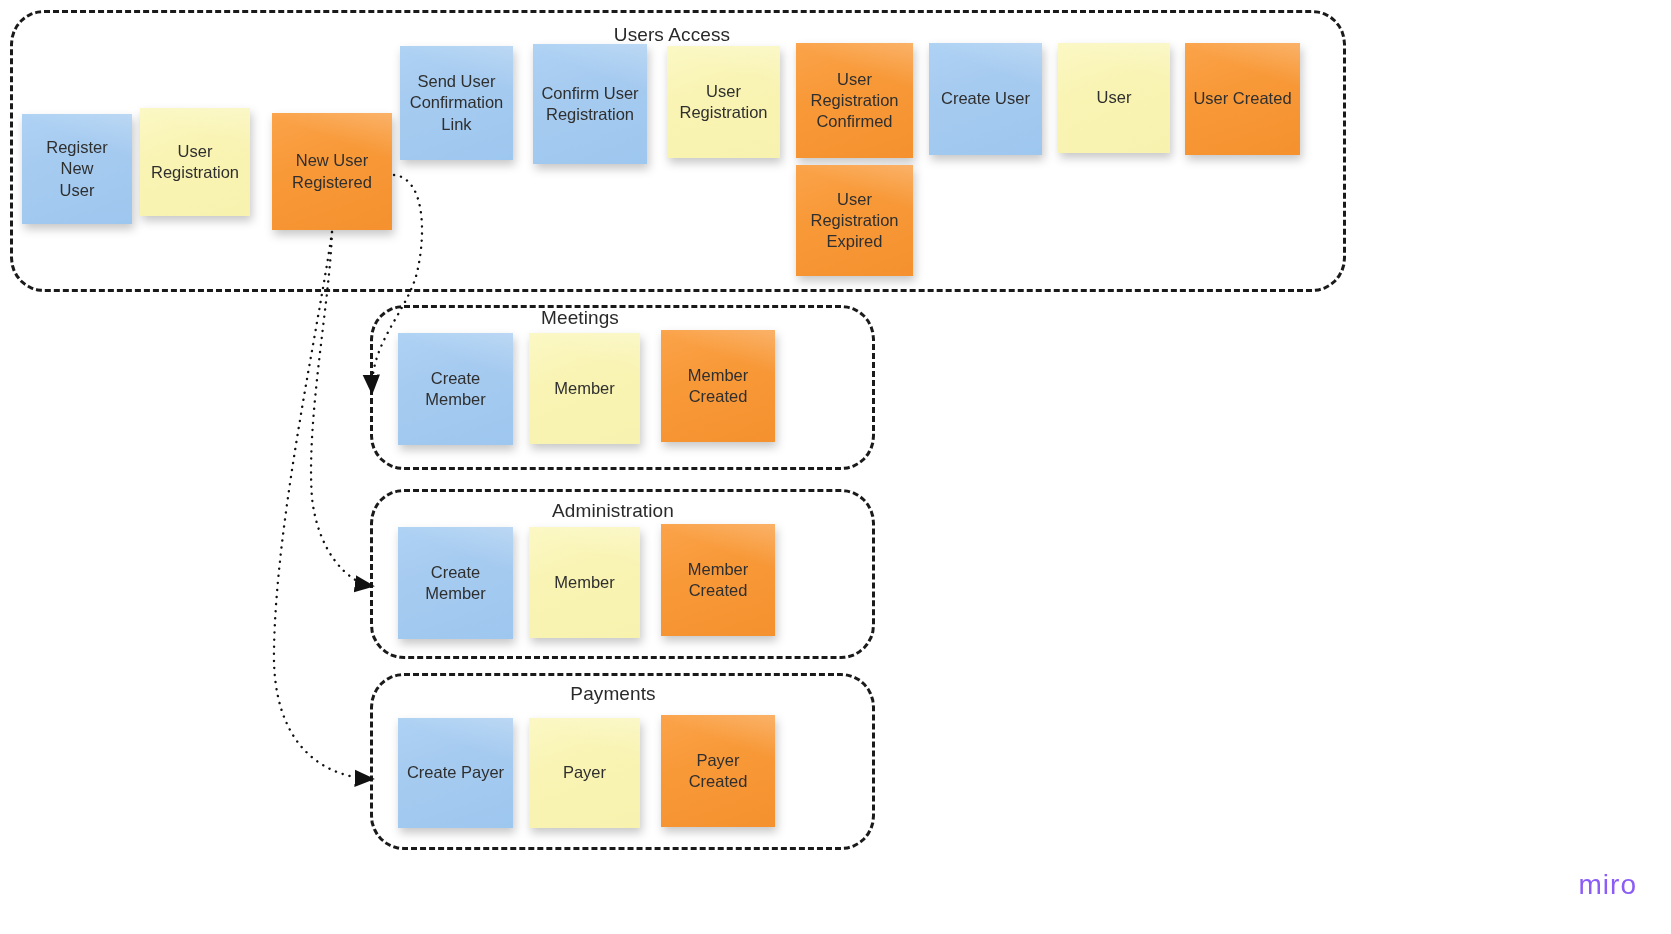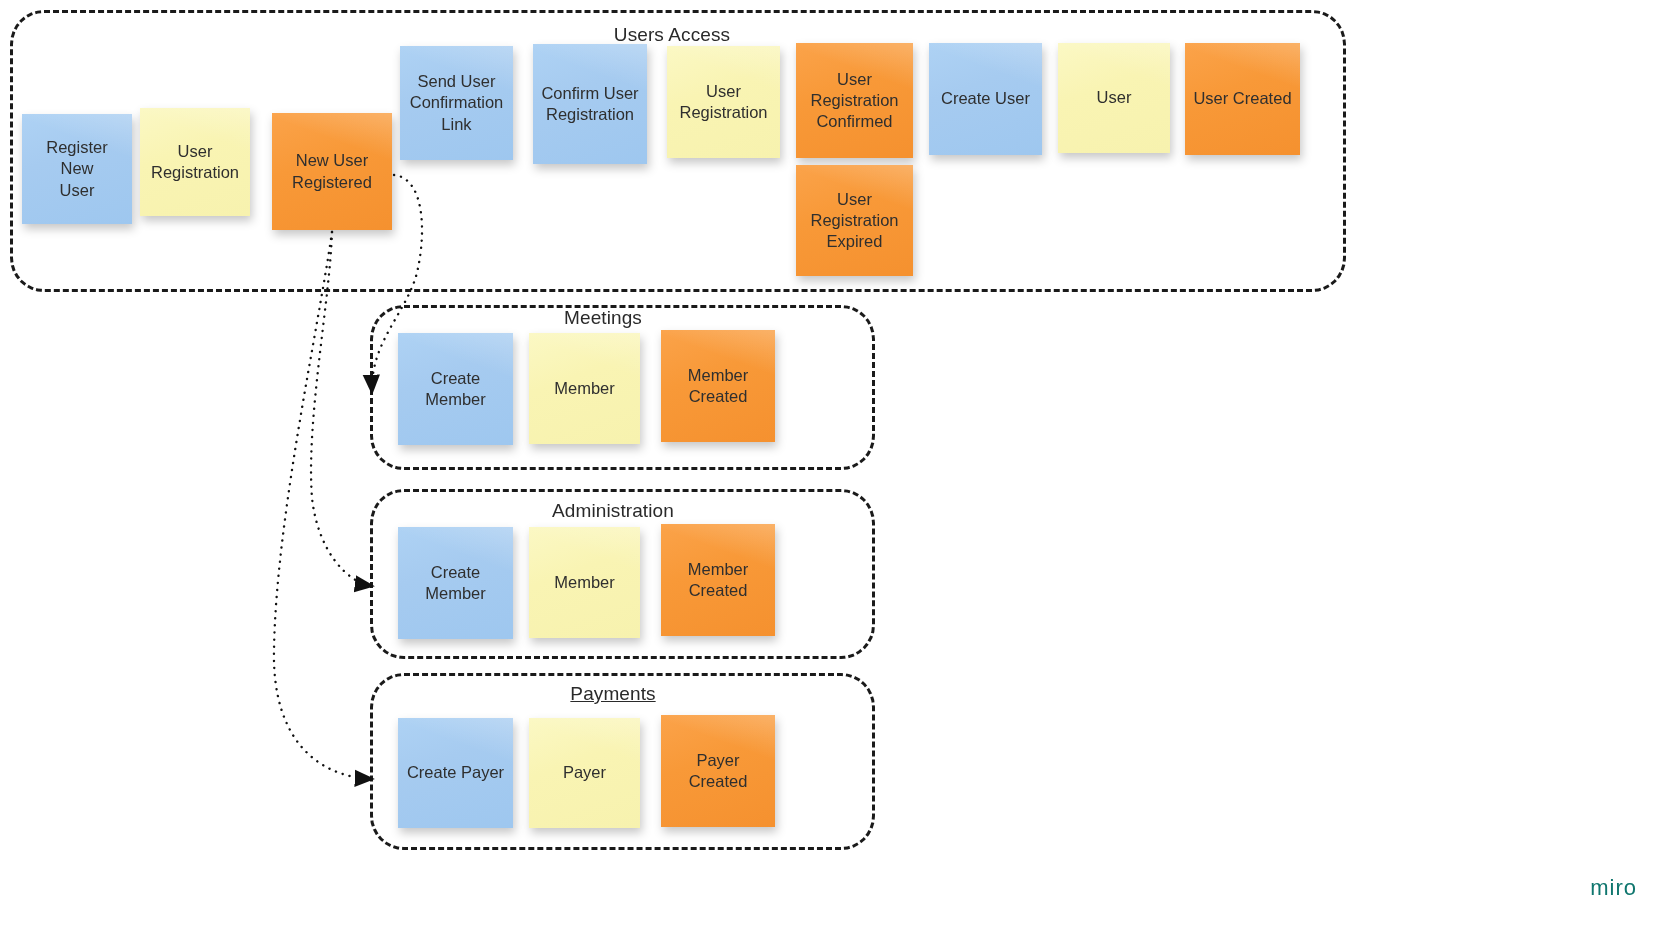--- a/index.html
+++ b/index.html
@@ -79,43 +79,43 @@
     width: 1671px;
     height: 934px;
     pointer-events: none;
   }
 
   
   #watermark {
     position: absolute;
     right: 34px;
     bottom: 33px;
-    font-size: 22px;
+    font-size: 28px;
     letter-spacing: 1px;
-    color: #0f766e;
+    color: #8b5cf6;
     font-family: "Liberation Sans", "DejaVu Sans", sans-serif;
     user-select: none;
   }
 </style>
 </head>
 <body>
 
 <div id="board">
 
   <div class="frame" style="left: 10px; top: 10px; width: 1336px; height: 282px;"></div>
   <div class="frame-title" style="left: 672px; top: 24px;">Users Access</div>
 
   <div class="frame" style="left: 370px; top: 305px; width: 505px; height: 165px;"></div>
-  <div class="frame-title" style="left: 603px; top: 307px;">Meetings</div>
+  <div class="frame-title" style="left: 580px; top: 307px;">Meetings</div>
 
   <div class="frame" style="left: 370px; top: 489px; width: 505px; height: 170px;"></div>
   <div class="frame-title" style="left: 613px; top: 500px; text-align: center;">Administration</div>
 
   <div class="frame" style="left: 370px; top: 673px; width: 505px; height: 177px;"></div>
-  <div class="frame-title" style="left: 613px; top: 683px; text-decoration: underline;">Payments</div>
+  <div class="frame-title" style="left: 613px; top: 683px;">Payments</div>
 
   <div id="notes-layer">
       <div class="note blue" style="left: 22px; top: 114px; width: 110px; height: 110px;">
         <span class="note-label">Register New
 User</span>
       </div>
       <div class="note yellow" style="left: 140px; top: 108px; width: 110px; height: 108px;">
         <span class="note-label">User
 Registration</span>
       </div>

